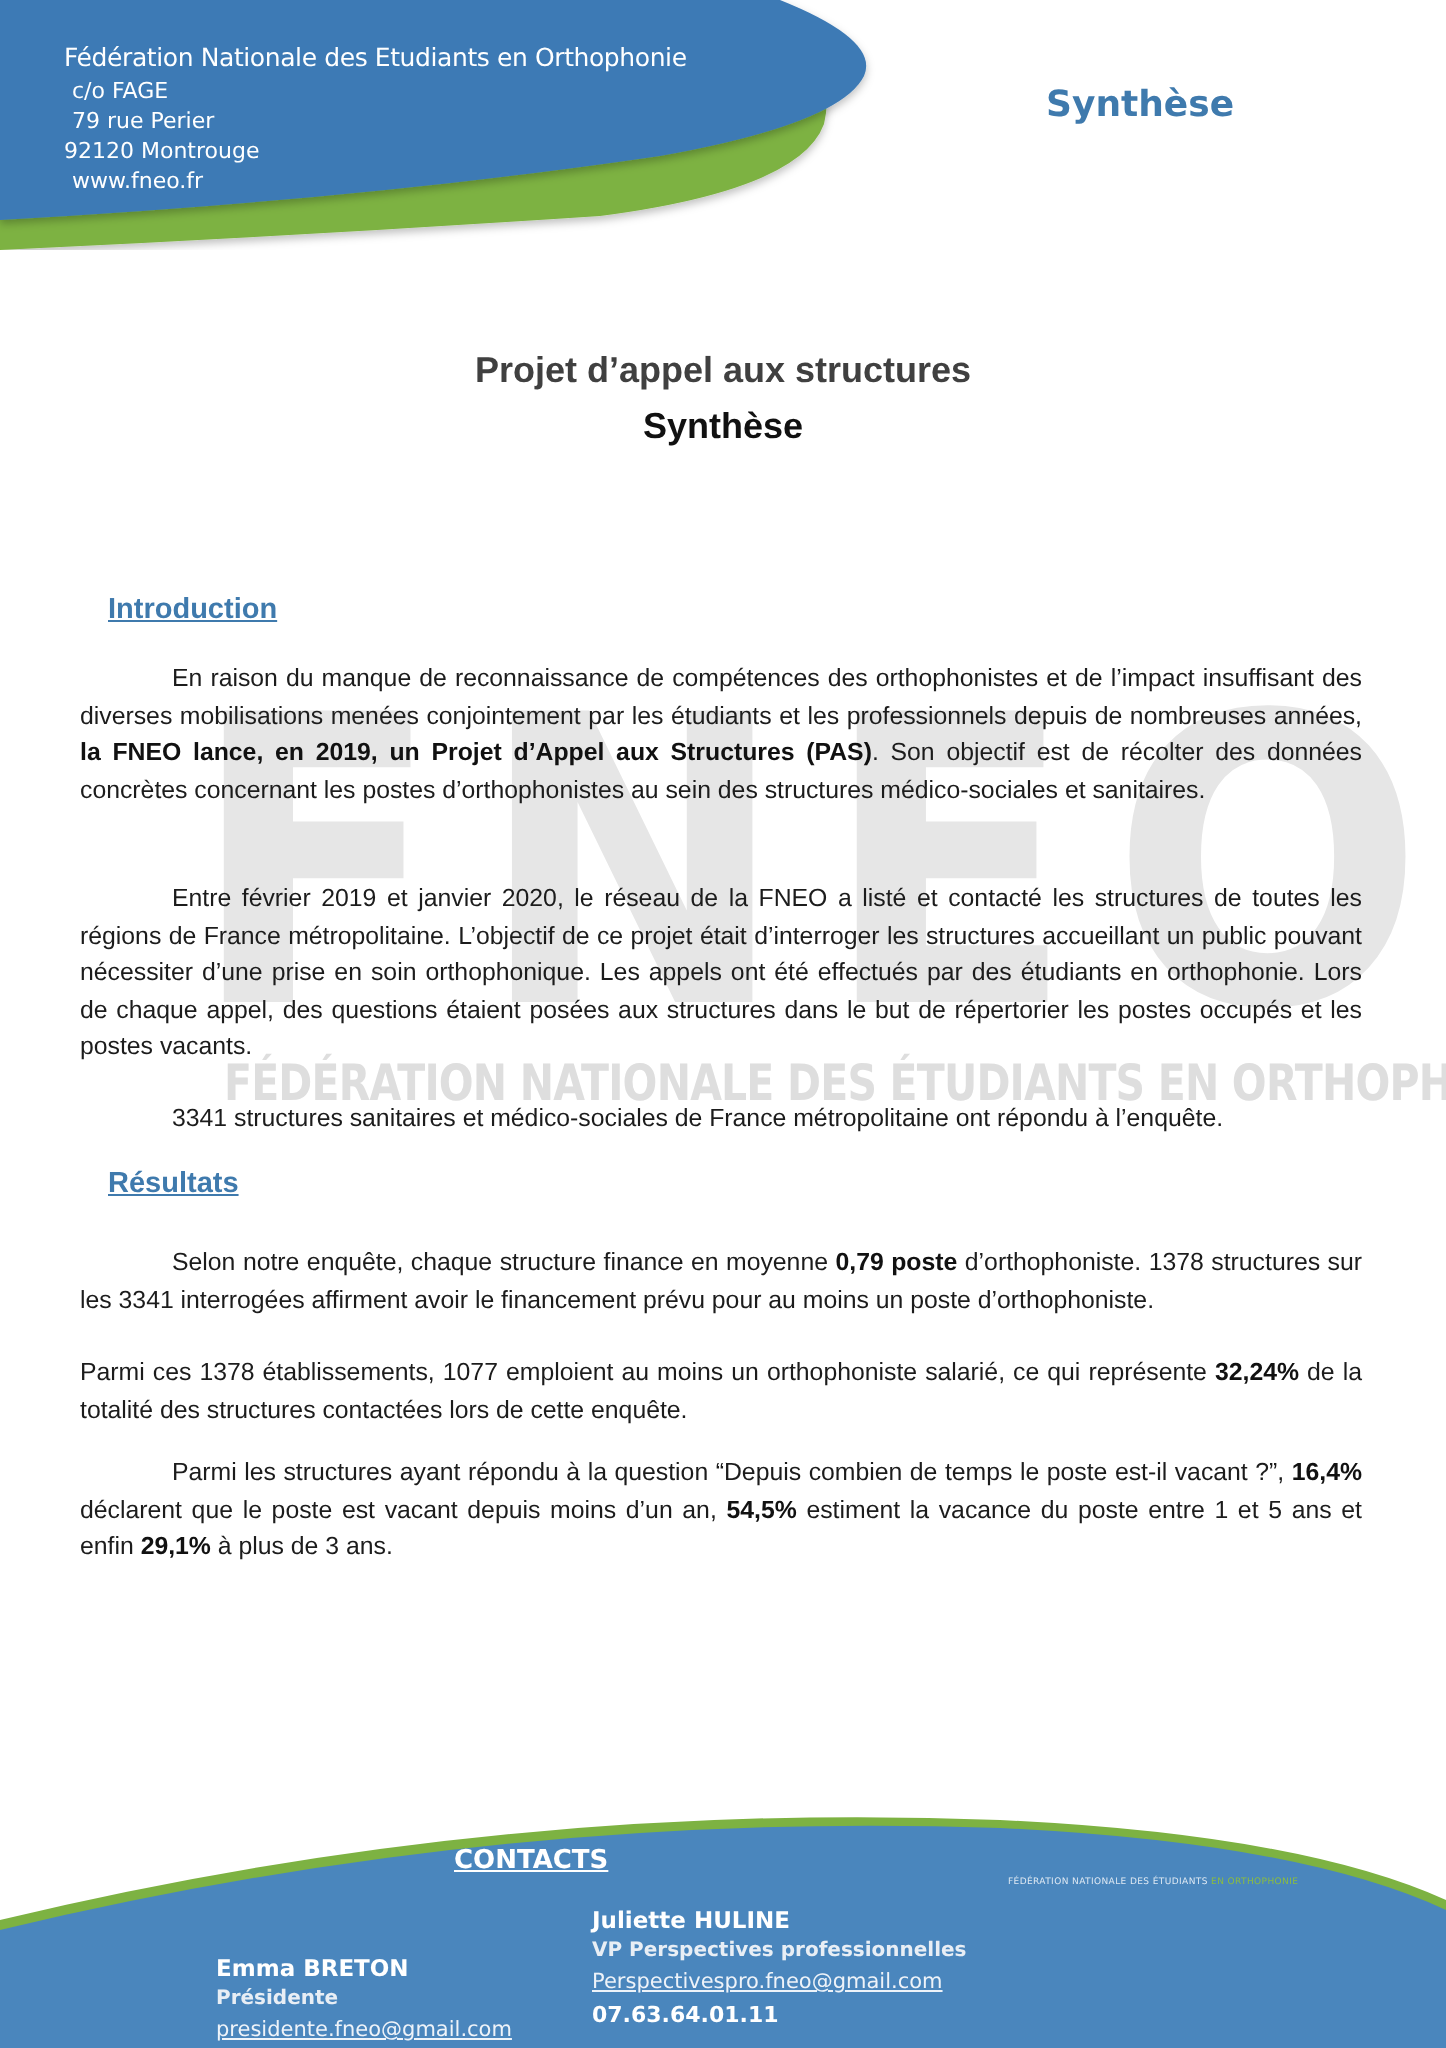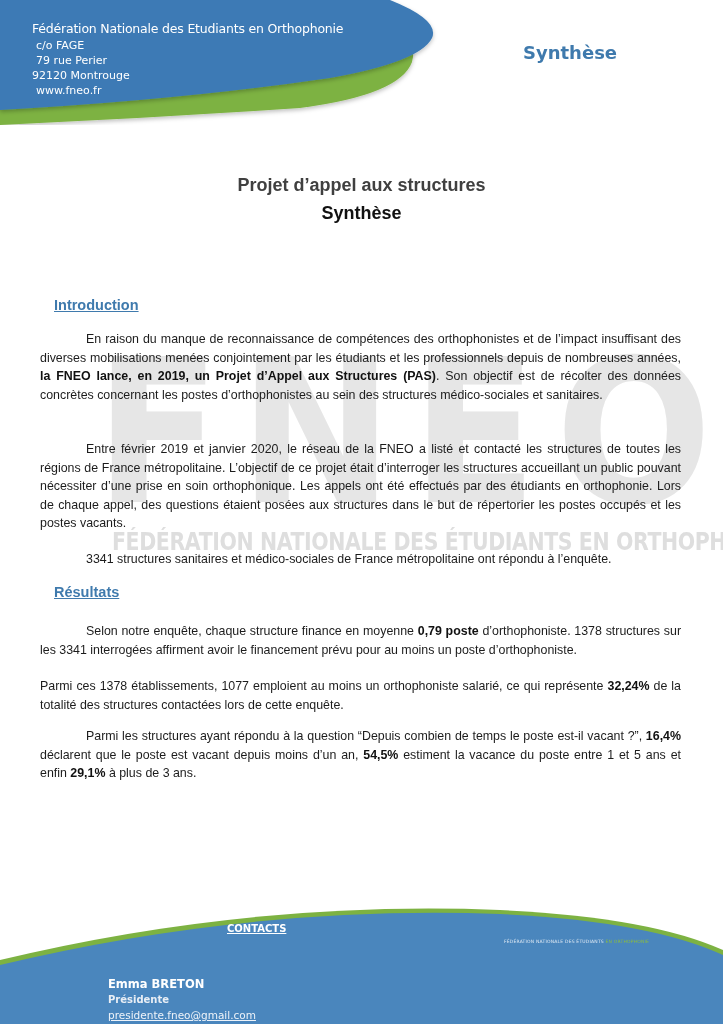--- a/index.html
+++ b/index.html
@@ -46,21 +46,21 @@
       position: absolute; left: 40px; width: 641px; font-size: 12.4px; line-height: 18.6px;
       text-align: justify; z-index: 1; color: #1c1c1c;
     }
     .para .ind { display: inline-block; width: 46px; }
     .para b { font-weight: bold; color: #111; }
 
     
     .ftr { position: absolute; left: 0; top: 905px; width: 723px; height: 119px; }
     .ftr svg { position: absolute; left: 0; top: 0; }
     .contacts-h {
-      position: absolute; left: 227px; top: 18px; color: #fff; font-weight: bold; font-size: 10px;
+      position: absolute; left: 227px; top: 18px; color: #fff; font-weight: bold; font-size: 13px;
       text-decoration: underline; font-family: "DejaVu Sans", sans-serif;
     }
     .contact { position: absolute; color: #fff; font-family: "DejaVu Sans", sans-serif; }
     .contact .name { font-weight: bold; font-size: 11.5px; line-height: 16px; }
     .contact .role { font-weight: bold; font-size: 10px; line-height: 15px; color: #e8eef5; }
     .contact .mail { font-size: 10.5px; line-height: 16px; text-decoration: underline; color: #eef3f9; cursor: pointer; }
     .contact .tel { font-weight: bold; font-size: 11px; line-height: 17px; }
     .logo { position: absolute; left: 504px; top: 30px; }
     .logo-text { font-family: "DejaVu Sans", sans-serif; font-weight: bold; font-size: 40px; color: #e7f1fa; letter-spacing: -1px; line-height: 40px; }
     .logo-sub { font-size: 4.5px; color: #dfe9f3; letter-spacing: 0.2px; margin-top: 4px; font-family: "DejaVu Sans", sans-serif; }
@@ -132,17 +132,23 @@
   </svg>
   <div class="contacts-h">CONTACTS</div>
 
   <div class="contact" style="left:108px; top:47px;margin-top:24px;">
     <div class="name">Emma BRETON</div>
     <div class="role">Présidente</div>
     <div class="mail">presidente.fneo@gmail.com</div>
     <div class="tel">06.99.63.01.11</div>
   </div>
 
+  <div class="contact" style="left:296px; top:47px;">
+    <div class="name">Juliette HULINE</div>
+    <div class="role">VP Perspectives professionnelles</div>
+    <div class="mail">Perspectivespro.fneo@gmail.com</div>
+    <div class="tel">07.63.64.01.11</div>
+  </div>
 
   <div class="logo">
     <div class="logo-sub"><span>FÉDÉRATION NATIONALE DES ÉTUDIANTS </span><span class="g">EN ORTHOPHONIE</span></div>
   </div>
 </div>
 
 </body></html>

